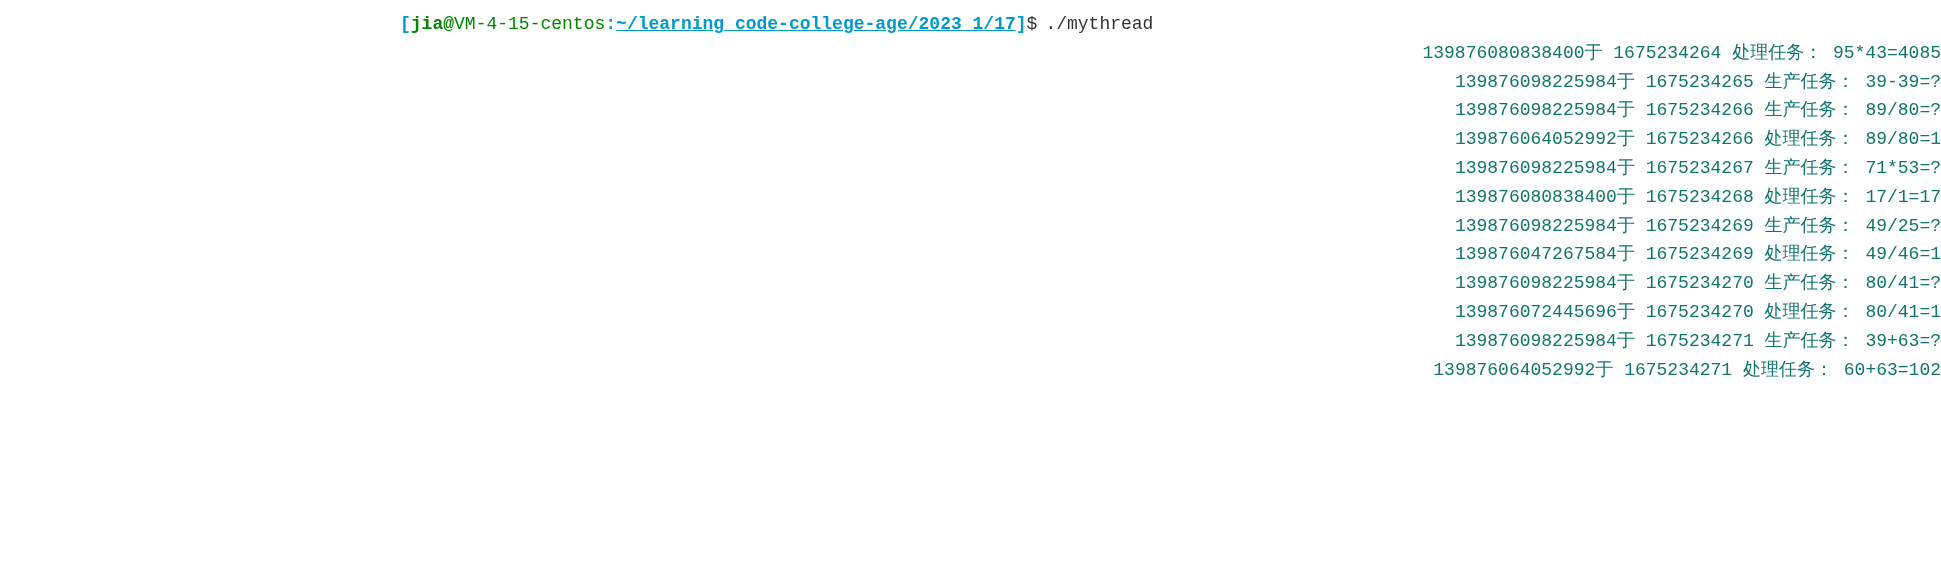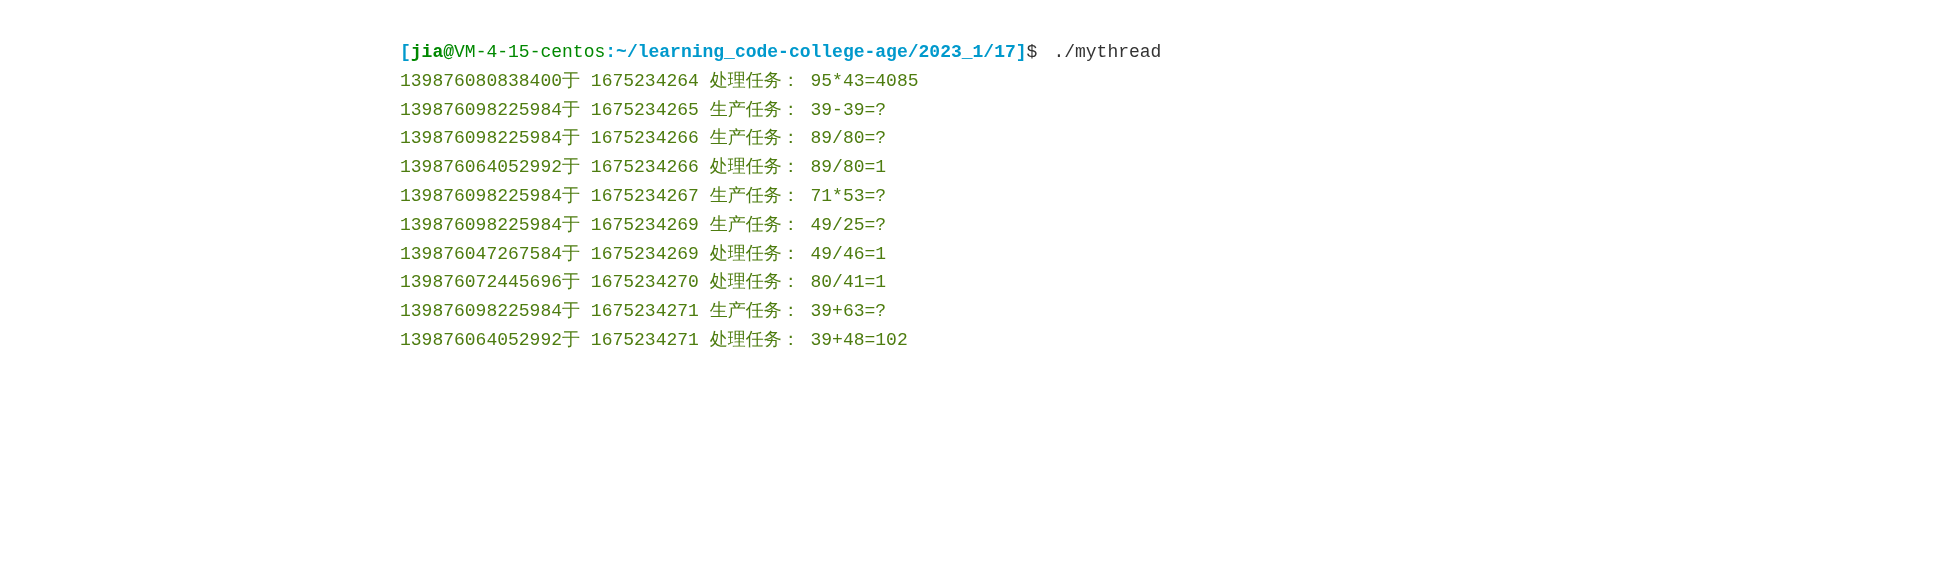--- a/index.html
+++ b/index.html
@@ -19,47 +19,48 @@
       display: flex;
       align-items: baseline;
     }
     .bracket {
       color: #0099cc;
       font-weight: bold;
     }
     .user {
       color: #008800;
       font-weight: bold;
-      margin-top: 28px;
     }
     .at {
       color: #008800;
       font-weight: bold;
     }
     .host {
       color: #008800;
       font-weight: normal;
     }
     .colon {
       color: #0099cc;
       font-weight: bold;
     }
     .path {
       color: #0099cc;
       font-weight: bold;
+      text-decoration: underline;
     }
     .dollar {
       color: #333333;
     }
     .command {
       color: #333333;
-      margin-left: 16px;
+      margin-left: 8px;
     }
     .output-line {
-      color: #4d7c0f;
+      color: #0f766e;
+      text-align: right;
     }
     .thread-id, .at-char, .timestamp, .action, .task {
       display: inline;
     }
   </style>
 </head>
 <body>
 
 <div class="terminal">
   <div class="prompt-line">
@@ -72,19 +73,21 @@
       <span class="bracket">]</span>
       <span class="dollar">$</span>
       <span class="command">./mythread</span>
   </div>
   <div id="output-lines">
       <div class="output-line"><span class="thread-id">139876080838400</span><span class="at-char">于</span> <span class="timestamp">1675234264</span> <span class="action">处理任务：</span> <span class="task">95*43=4085</span></div>
       <div class="output-line"><span class="thread-id">139876098225984</span><span class="at-char">于</span> <span class="timestamp">1675234265</span> <span class="action">生产任务：</span> <span class="task">39-39=?</span></div>
       <div class="output-line"><span class="thread-id">139876098225984</span><span class="at-char">于</span> <span class="timestamp">1675234266</span> <span class="action">生产任务：</span> <span class="task">89/80=?</span></div>
       <div class="output-line"><span class="thread-id">139876064052992</span><span class="at-char">于</span> <span class="timestamp">1675234266</span> <span class="action">处理任务：</span> <span class="task">89/80=1</span></div>
       <div class="output-line"><span class="thread-id">139876098225984</span><span class="at-char">于</span> <span class="timestamp">1675234267</span> <span class="action">生产任务：</span> <span class="task">71*53=?</span></div>
+      <div class="output-line"><span class="thread-id">139876080838400</span><span class="at-char">于</span> <span class="timestamp">1675234268</span> <span class="action">处理任务：</span> <span class="task">17/1=17</span></div>
       <div class="output-line"><span class="thread-id">139876098225984</span><span class="at-char">于</span> <span class="timestamp">1675234269</span> <span class="action">生产任务：</span> <span class="task">49/25=?</span></div>
       <div class="output-line"><span class="thread-id">139876047267584</span><span class="at-char">于</span> <span class="timestamp">1675234269</span> <span class="action">处理任务：</span> <span class="task">49/46=1</span></div>
+      <div class="output-line"><span class="thread-id">139876098225984</span><span class="at-char">于</span> <span class="timestamp">1675234270</span> <span class="action">生产任务：</span> <span class="task">80/41=?</span></div>
       <div class="output-line"><span class="thread-id">139876072445696</span><span class="at-char">于</span> <span class="timestamp">1675234270</span> <span class="action">处理任务：</span> <span class="task">80/41=1</span></div>
       <div class="output-line"><span class="thread-id">139876098225984</span><span class="at-char">于</span> <span class="timestamp">1675234271</span> <span class="action">生产任务：</span> <span class="task">39+63=?</span></div>
-      <div class="output-line"><span class="thread-id">139876064052992</span><span class="at-char">于</span> <span class="timestamp">1675234271</span> <span class="action">处理任务：</span> <span class="task">39+48=102</span></div>
+      <div class="output-line"><span class="thread-id">139876064052992</span><span class="at-char">于</span> <span class="timestamp">1675234271</span> <span class="action">处理任务：</span> <span class="task">60+63=102</span></div>
     </div>
 </div>
 
 </body></html>

